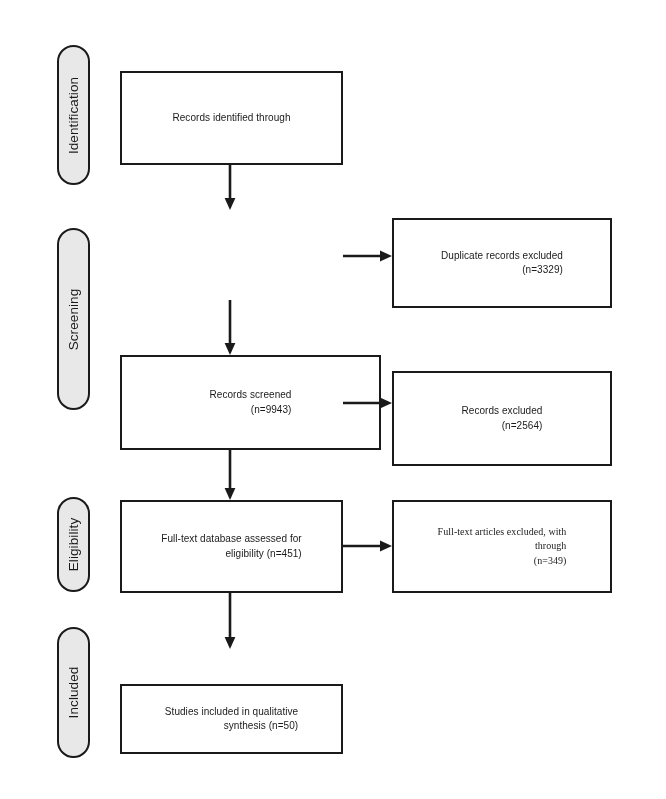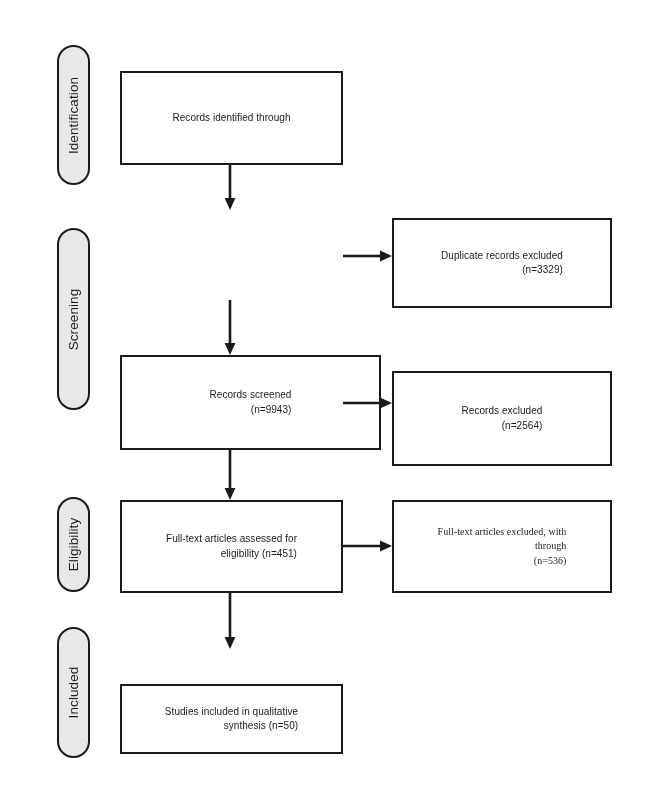--- a/index.html
+++ b/index.html
@@ -148,37 +148,37 @@
 
   <div class="connector" style="left:222px; top:450px; width:16px; height:51px;">
     <svg width="16" height="51" viewBox="0 0 16 51">
       <line x1="8" y1="0" x2="8" y2="41" stroke="#1a1a1a" stroke-width="2.6"></line>
       <polygon points="8,50 2.6,38 13.4,38" fill="#1a1a1a"></polygon>
     </svg>
   </div>
 
   <div class="flow-box" style="left:120px; top:500px; width:223px; height:93px;">
     <div class="flow-box-text">
-      <span>Full-text articles assessed for</span><br>
+      <span>Full-text database assessed for</span><br>
       <span>eligibility (n=451)</span>
     </div>
   </div>
 
   <div class="connector" style="left:343px; top:538px; width:50px; height:16px;">
     <svg width="50" height="16" viewBox="0 0 50 16">
       <line x1="0" y1="8" x2="40" y2="8" stroke="#1a1a1a" stroke-width="2.6"></line>
       <polygon points="49,8 37,2.6 37,13.4" fill="#1a1a1a"></polygon>
     </svg>
   </div>
 
   <div class="flow-box" style="left:392px; top:500px; width:220px; height:93px;font-family:Liberation Serif, serif;">
     <div class="flow-box-text">
       <span>Full-text articles excluded, with</span><br>
       <span>through</span><br>
-      <span>(n=536)</span>
+      <span>(n=349)</span>
     </div>
   </div>
 
   <div class="connector" style="left:222px; top:593px; width:16px; height:57px;">
     <svg width="16" height="57" viewBox="0 0 16 57">
       <line x1="8" y1="0" x2="8" y2="47" stroke="#1a1a1a" stroke-width="2.6"></line>
       <polygon points="8,56 2.6,44 13.4,44" fill="#1a1a1a"></polygon>
     </svg>
   </div>
 

